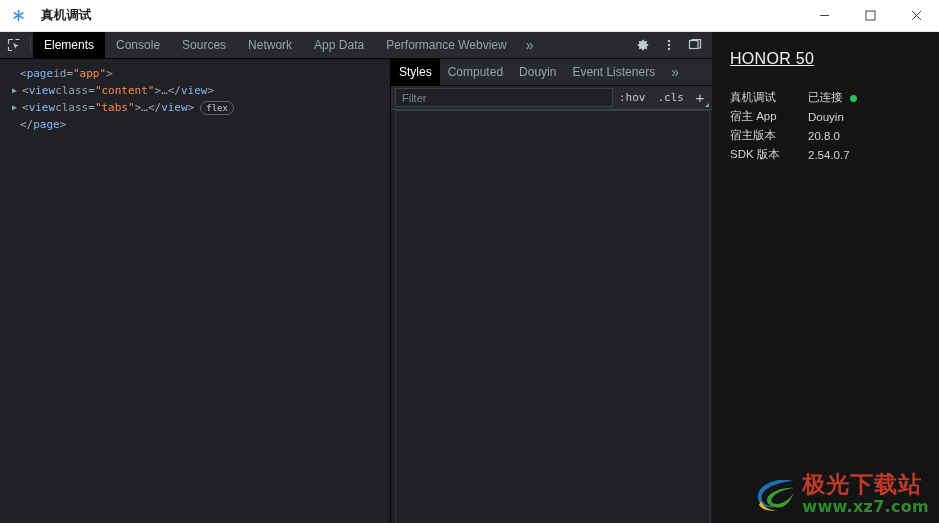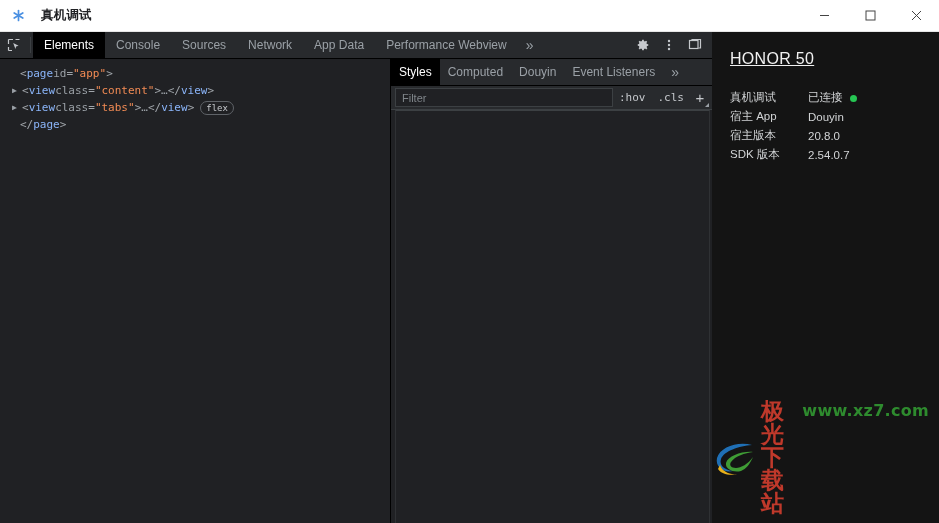--- a/index.html
+++ b/index.html
@@ -349,21 +349,21 @@
     position: absolute;
     right: 10px;
     bottom: 8px;
     display: flex;
     align-items: center;
     gap: 3px;
     user-select: none;
     pointer-events: none;
   }
   .wm-logo { width: 46px; height: 40px; flex: none; }
-  .wm-text { display: flex; line-height: 1; }
+  .wm-text { display: flex; flex-direction: column; line-height: 1; }
   .wm-cn {
     font-size: 23px;
     font-weight: bold;
     color: #c0392b;
     letter-spacing: 1px;
     font-family: "DejaVu Sans", sans-serif;
   }
   .wm-url {
     font-size: 16px;
     font-weight: bold;

